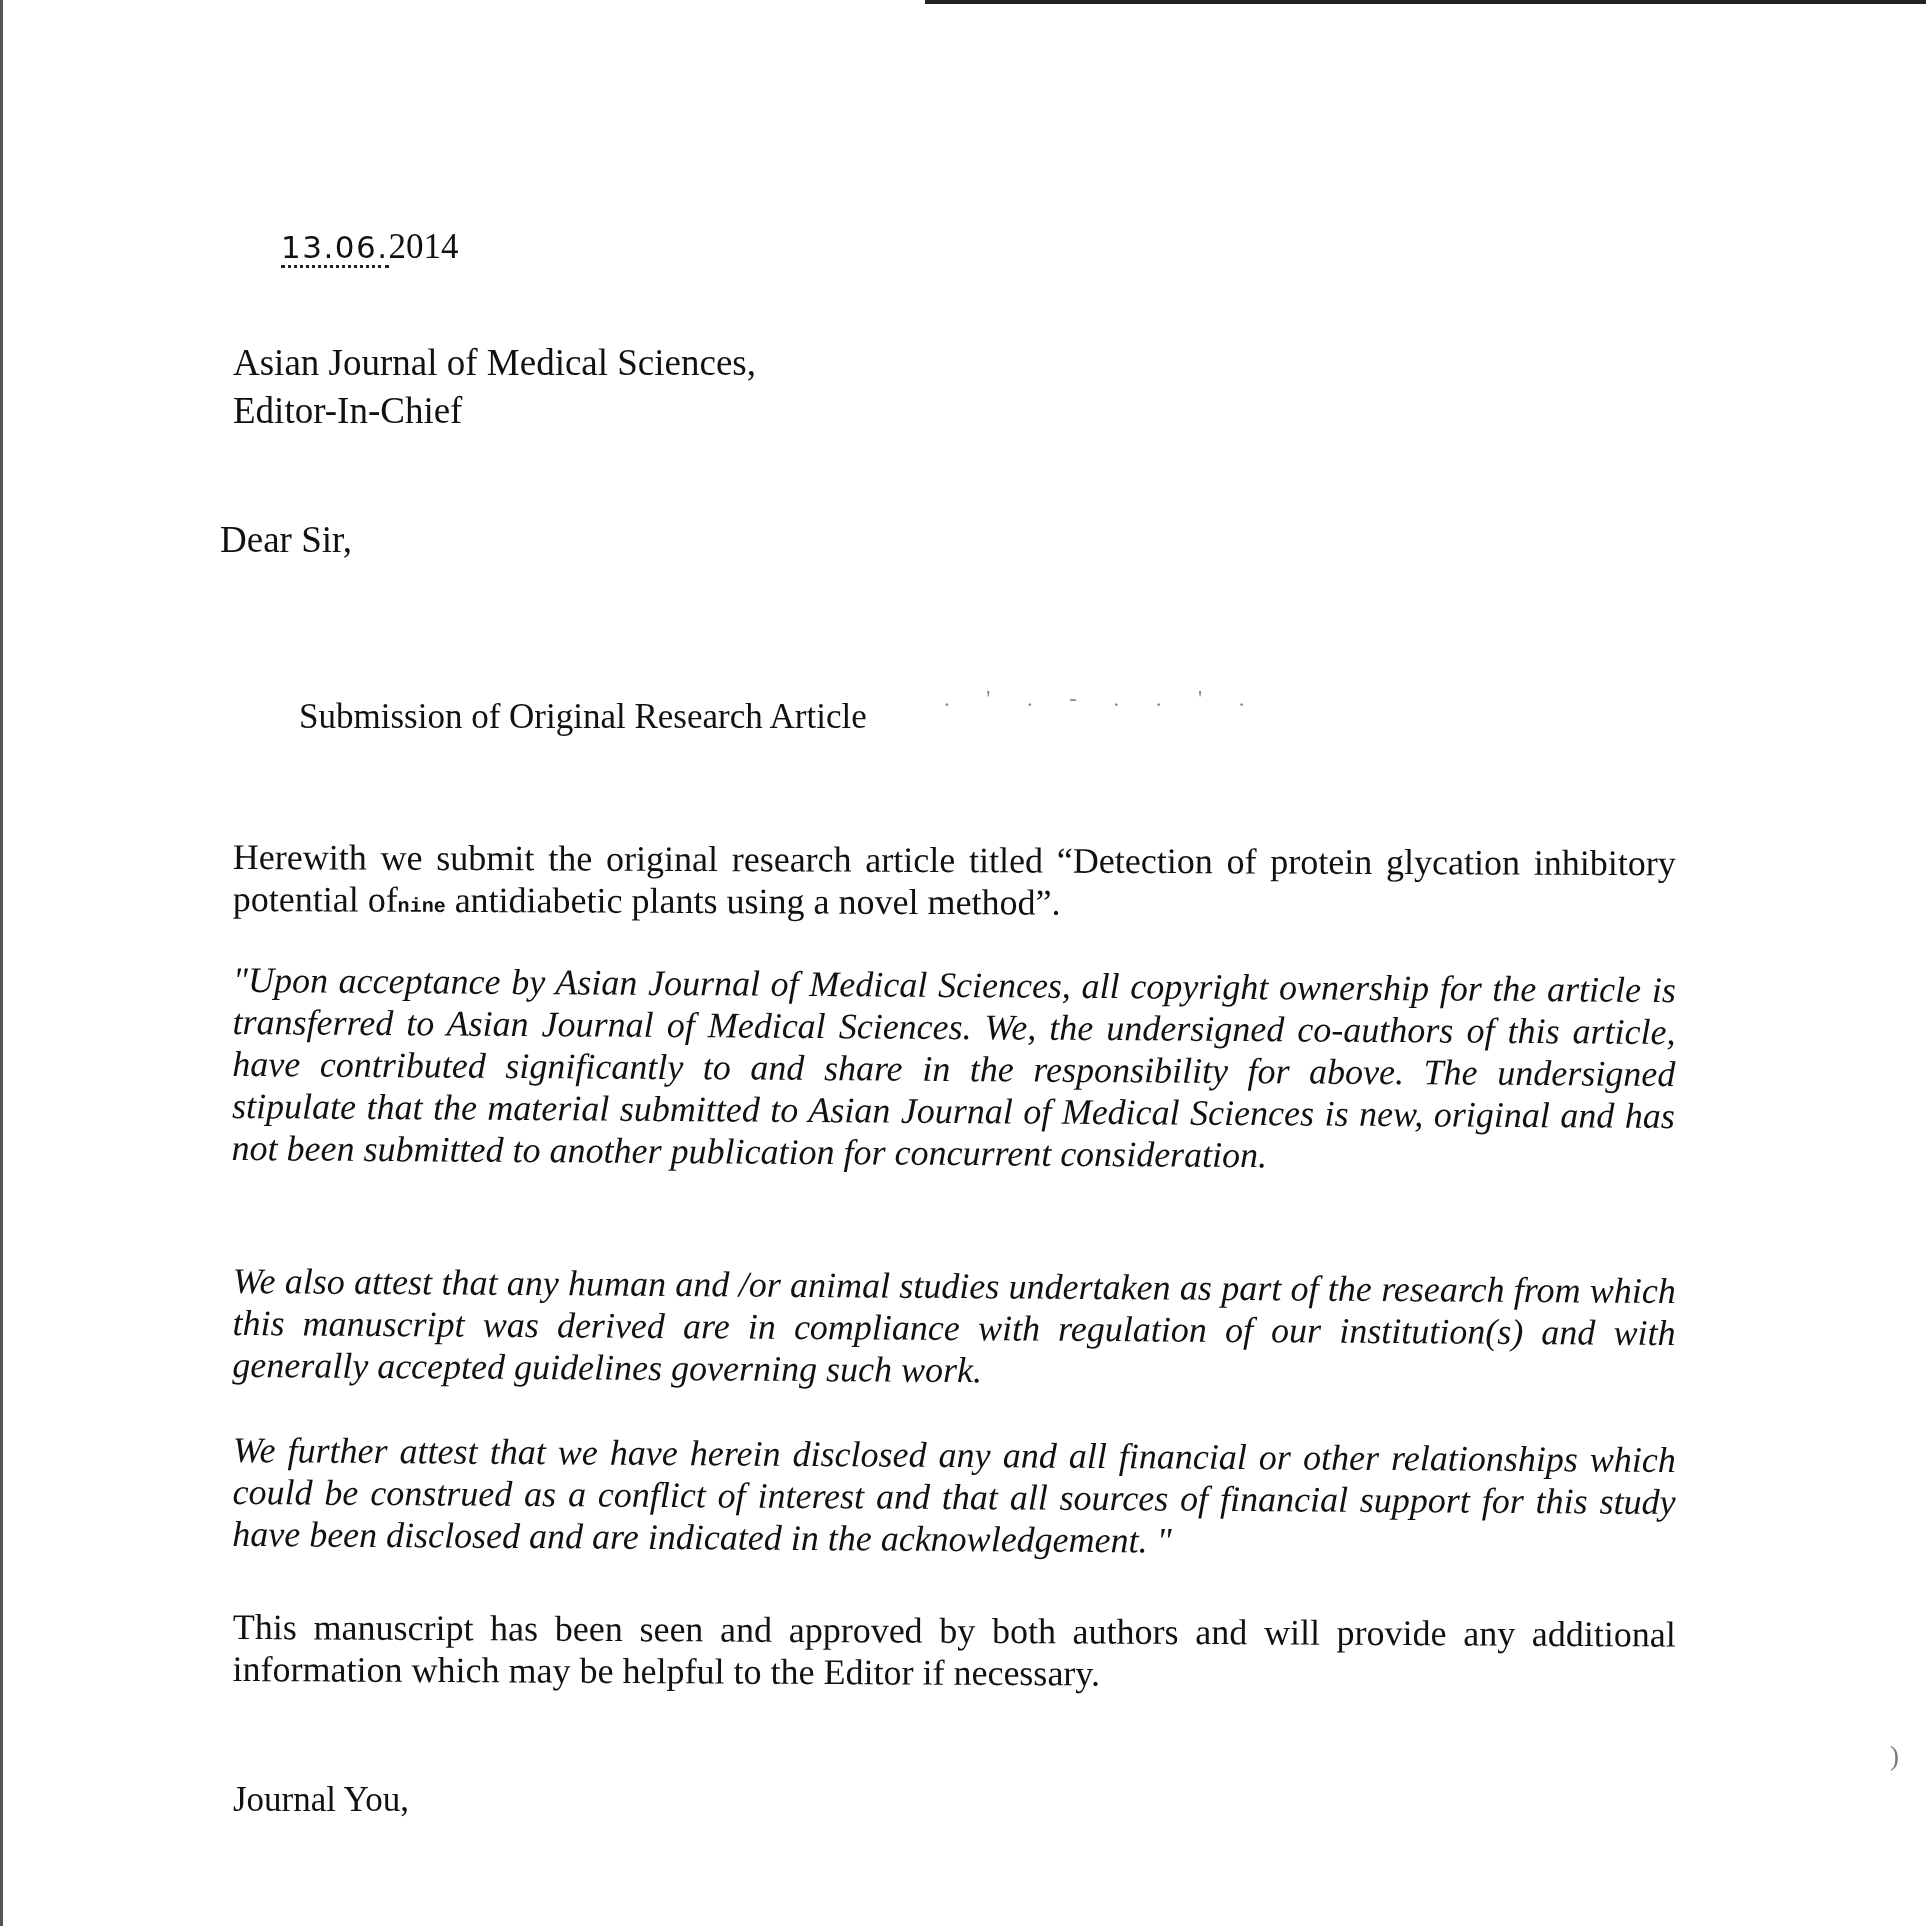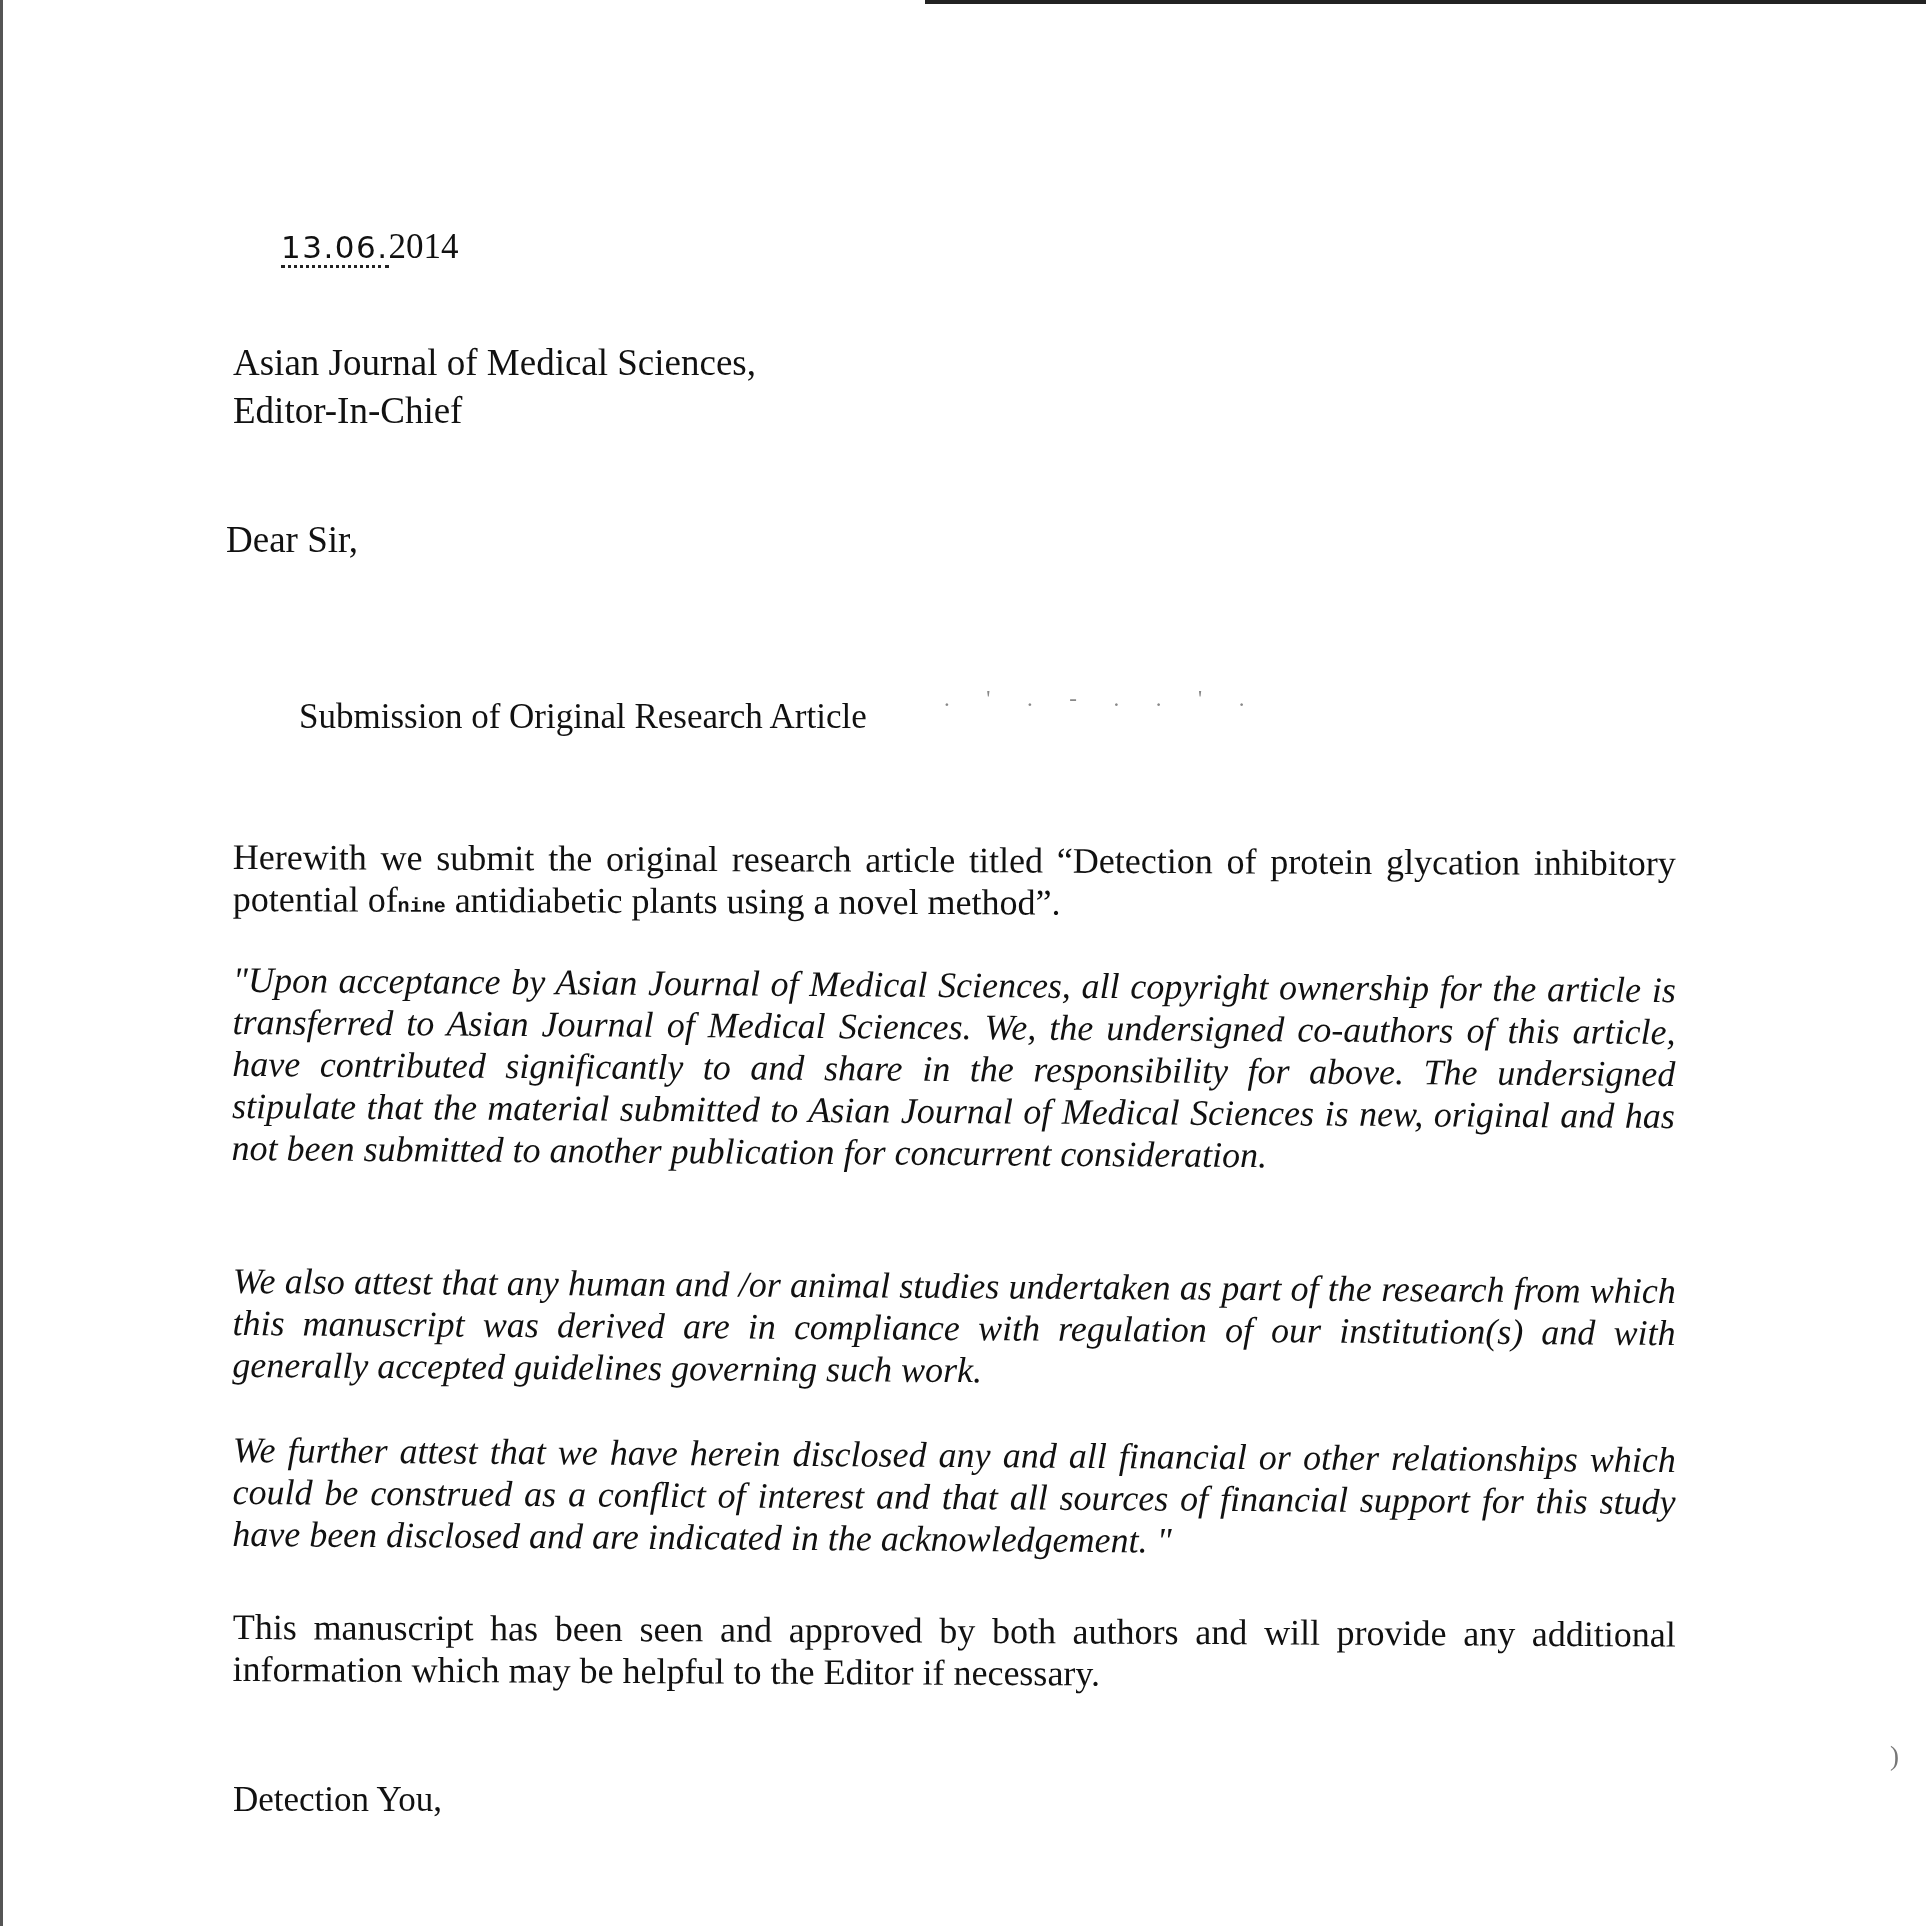--- a/index.html
+++ b/index.html
@@ -5,21 +5,21 @@
   html, body { margin: 0; padding: 0; background: #ffffff; }
   body { width: 2006px; height: 2700px; position: relative; overflow: hidden;
          font-family: "Liberation Serif", "DejaVu Serif", serif; color: #111; }
   .page { position: absolute; left: 0; top: 0; width: 2006px; height: 2700px; background: #fff; }
   .edge-top { position: absolute; left: 925px; top: 0; width: 1081px; height: 3.9px; background: #222; }
   .edge-left { position: absolute; left: 0; top: 0; width: 3.1px; height: 2700px; background: #555; }
   .abs { position: absolute; }
   .date { left: 248px; top: 227px; font-size: 35px; margin-left: 33px; }
   .date .hand { font-family: "DejaVu Sans", sans-serif; font-size: 31px; border-bottom: 3.9px dotted #222; padding-bottom: 0; letter-spacing: 1.5px; }
   .addr { left: 233px; top: 339px; font-size: 37px; line-height: 48px; }
-  .salutation { left: 226px; top: 518px; font-size: 37px; }
+  .salutation { left: 220px; top: 518px; font-size: 37px; }
   .subject { left: 299px; top: 697px; font-size: 35px; font-weight: normal; }
   .para { left: 233px; width: 1443px; font-size: 36px; line-height: 42px; text-align: justify; }
   .p1 { top: 836px; transform: rotate(0.25deg); transform-origin: left top; }
   .p1 .hand-word { font-family: Liberation Mono, monospace; font-weight: bold; font-size: 20px; }
   .p2 { top: 959px; font-style: italic; transform: rotate(0.4deg); transform-origin: left top; }
   .p3 { top: 1260px; font-style: italic; transform: rotate(0.4deg); transform-origin: left top; }
   .p4 { top: 1429px; font-style: italic; transform: rotate(0.4deg); transform-origin: left top; }
   .p5 { top: 1606px; transform: rotate(0.3deg); transform-origin: left top; }
   .closing { left: 233px; top: 1780px; font-size: 35px; }
   .yours { left: 233px; top: 1920px; font-size: 35px; }
@@ -51,17 +51,17 @@
     <span>Herewith we submit the original research article titled “Detection of protein glycation inhibitory potential of</span><span class="hand-word">nine</span><span> antidiabetic plants using a novel method”.</span>
   </div>
 
   <div class="abs para p2">"Upon acceptance by Asian Journal of Medical Sciences, all copyright ownership for the article is transferred to Asian Journal of Medical Sciences. We, the undersigned co-authors of this article, have contributed significantly to and share in the responsibility for above. The undersigned stipulate that the material submitted to Asian Journal of Medical Sciences is new, original and has not been submitted to another publication for concurrent consideration.</div>
   <div class="abs para p3">We also attest that any human and /or animal studies undertaken as part of the research from which this manuscript was derived are in compliance with regulation of our institution(s) and with generally accepted guidelines governing such work.</div>
   <div class="abs para p4">We further attest that we have herein disclosed any and all financial or other relationships which could be construed as a conflict of interest and that all sources of financial support for this study have been disclosed and are indicated in the acknowledgement. "</div>
   <div class="abs para p5">This manuscript has been seen and approved by both authors and will provide any additional information which may be helpful to the Editor if necessary.</div>
 
   <div class="abs mark">)</div>
 
-  <div class="abs closing">Detection You,</div>
+  <div class="abs closing">Journal You,</div>
   <div class="abs yours">Yours sincerely,</div>
 
 </div>
 
 
 </body></html>

